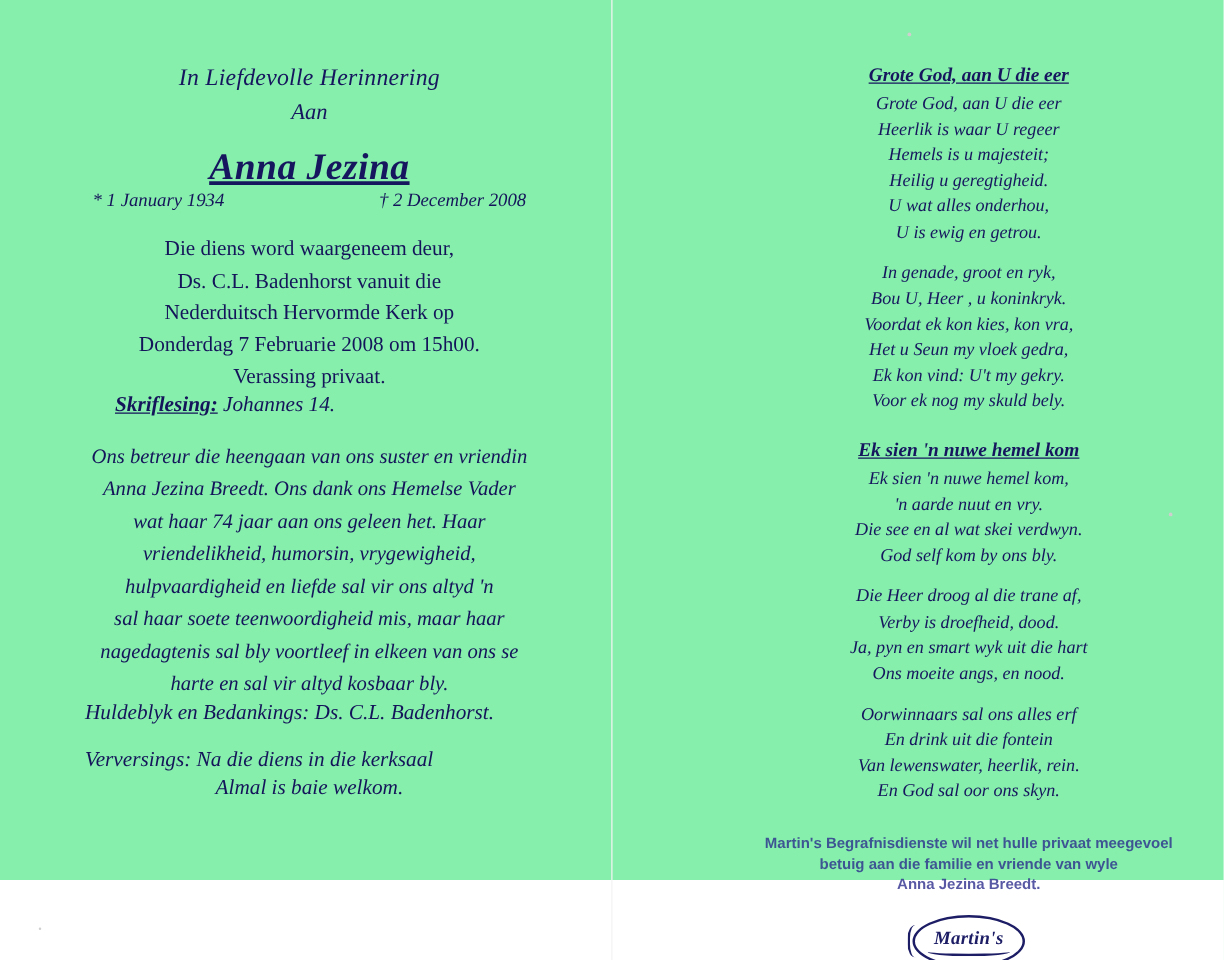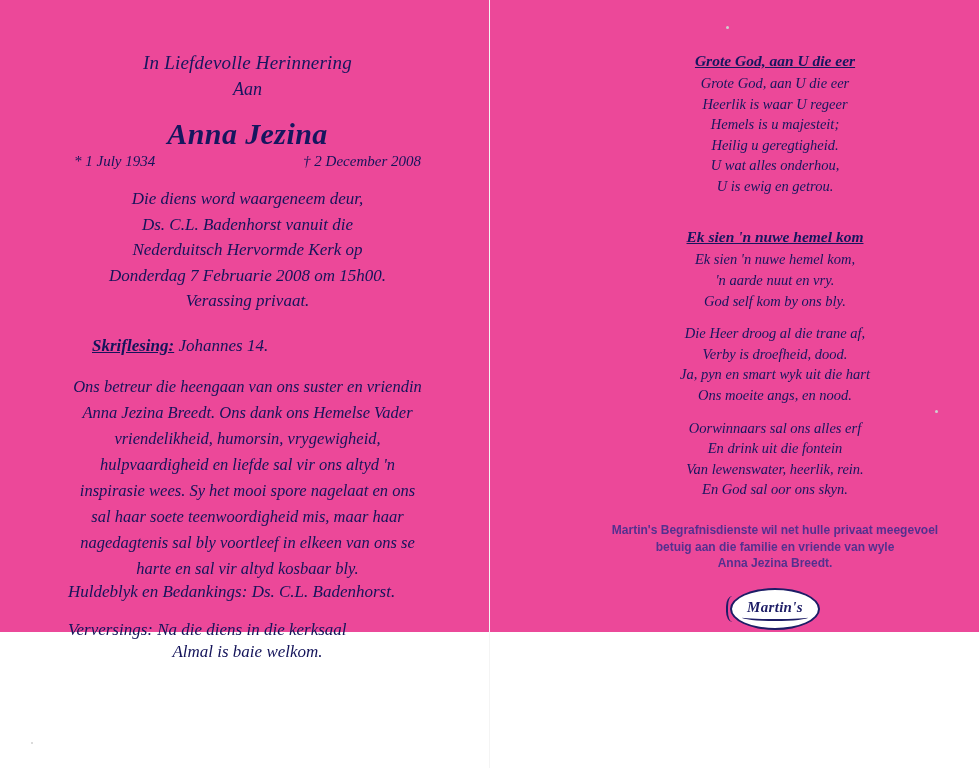--- a/index.html
+++ b/index.html
@@ -10,22 +10,22 @@
   body {
     width: 979px;
     height: 768px;
     overflow: hidden;
     font-family: "Liberation Serif", serif;
     color: #14145a;
   }
   .page {
     position: relative;
     width: 979px;
-    height: 632px;
-    background: #ec4899;
+    height: 704px;
+    background: #86efac;
   }
   .fold {
     position: absolute;
     left: 489px;
     top: 0;
     width: 1px;
     height: 768px;
     background: #f4f4f4;
   }
   .col {
@@ -59,20 +59,21 @@
   .mh-line2 {
     font-size: 18px;
     margin-bottom: 17px;
   }
   .name-first {
     font-size: 30px;
     font-style: italic;
     font-weight: bold;
     letter-spacing: 0.4px;
     margin-bottom: 2px;
+    text-decoration: underline;
   }
   .name-last {
     font-size: 30px;
     font-style: italic;
     font-weight: bold;
     letter-spacing: 0.4px;
     margin-bottom: 16px;
   }
   .dates {
     display: flex;
@@ -81,24 +82,22 @@
     font-size: 15px;
     padding: 0 6px 0 6px;
     margin-bottom: 16px;
   }
   .dates .d-birth,
   .dates .d-death {
     white-space: nowrap;
   }
   .service-block {
     text-align: center;
-    font-style: italic;
     font-size: 17px;
     line-height: 1.5;
-    margin-bottom: 22px;
   }
   .labeled {
     font-style: italic;
     font-size: 17px;
     margin-bottom: 18px;
     margin-left: 24px;
   }
   .labeled .lbl {
     font-weight: bold;
     text-decoration: underline;
@@ -216,43 +215,43 @@
 
   <div class="col col-left">
 
     <div class="memorial-head">
       <div class="mh-line1">In Liefdevolle Herinnering</div>
       <div class="mh-line2">Aan</div>
       <div class="name-first">Anna Jezina</div>
     </div>
 
     <div class="dates">
-      <span class="d-birth">* 1 July 1934</span>
+      <span class="d-birth">* 1 January 1934</span>
       <span class="d-death">† 2 December 2008</span>
     </div>
 
     <div class="service-block">
       <div>Die diens word waargeneem deur,</div>
       <div>Ds. C.L. Badenhorst vanuit die</div>
       <div>Nederduitsch Hervormde Kerk op</div>
       <div>Donderdag 7 Februarie 2008 om 15h00.</div>
       <div>Verassing privaat.</div>
     </div>
 
     <div class="labeled">
       <span class="lbl">Skriflesing:</span>
       <span>Johannes 14.</span>
     </div>
 
     <div class="tribute">
       <div>Ons betreur die heengaan van ons suster en vriendin</div>
       <div>Anna Jezina Breedt. Ons dank ons Hemelse Vader</div>
+      <div>wat haar 74 jaar aan ons geleen het. Haar</div>
       <div>vriendelikheid, humorsin, vrygewigheid,</div>
       <div>hulpvaardigheid en liefde sal vir ons altyd 'n</div>
-      <div>inspirasie wees. Sy het mooi spore nagelaat en ons</div>
       <div>sal haar soete teenwoordigheid mis, maar haar</div>
       <div>nagedagtenis sal bly voortleef in elkeen van ons se</div>
       <div>harte en sal vir altyd kosbaar bly.</div>
     </div>
 
     <div class="closing-line">
       <span class="lbl">Huldeblyk en Bedankings:</span>
       <span>Ds. C.L. Badenhorst.</span>
     </div>
 
@@ -272,27 +271,36 @@
         <div class="hymn-title">Grote God, aan U die eer</div>
         <div>
           <div class="hymn-line">Grote God, aan U die eer</div>
           <div class="hymn-line">Heerlik is waar U regeer</div>
           <div class="hymn-line">Hemels is u majesteit;</div>
           <div class="hymn-line">Heilig u geregtigheid.</div>
           <div class="hymn-line">U wat alles onderhou,</div>
           <div class="hymn-line">U is ewig en getrou.</div>
         </div>
         <div class="verse-gap"></div>
+        <div>
+          <div class="hymn-line">In genade, groot en ryk,</div>
+          <div class="hymn-line">Bou U, Heer , u koninkryk.</div>
+          <div class="hymn-line">Voordat ek kon kies, kon vra,</div>
+          <div class="hymn-line">Het u Seun my vloek gedra,</div>
+          <div class="hymn-line">Ek kon vind: U't my gekry.</div>
+          <div class="hymn-line">Voor ek nog my skuld bely.</div>
+        </div>
       </div>
 
       <div class="hymn">
         <div class="hymn-title">Ek sien 'n nuwe hemel kom</div>
         <div>
           <div class="hymn-line">Ek sien 'n nuwe hemel kom,</div>
           <div class="hymn-line">'n aarde nuut en vry.</div>
+          <div class="hymn-line">Die see en al wat skei verdwyn.</div>
           <div class="hymn-line">God self kom by ons bly.</div>
         </div>
         <div class="verse-gap"></div>
         <div>
           <div class="hymn-line">Die Heer droog al die trane af,</div>
           <div class="hymn-line">Verby is droefheid, dood.</div>
           <div class="hymn-line">Ja, pyn en smart wyk uit die hart</div>
           <div class="hymn-line">Ons moeite angs, en nood.</div>
         </div>
         <div class="verse-gap"></div>

